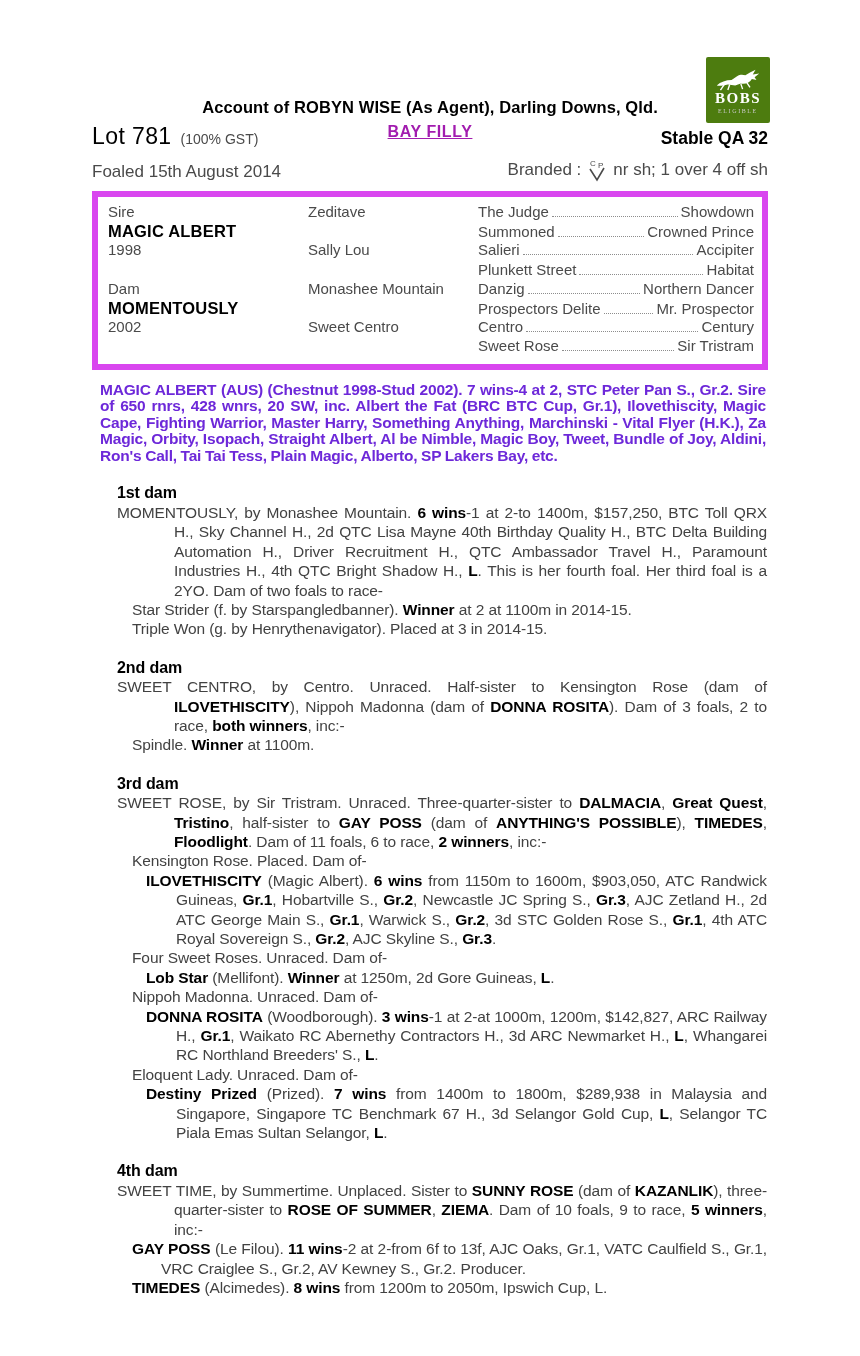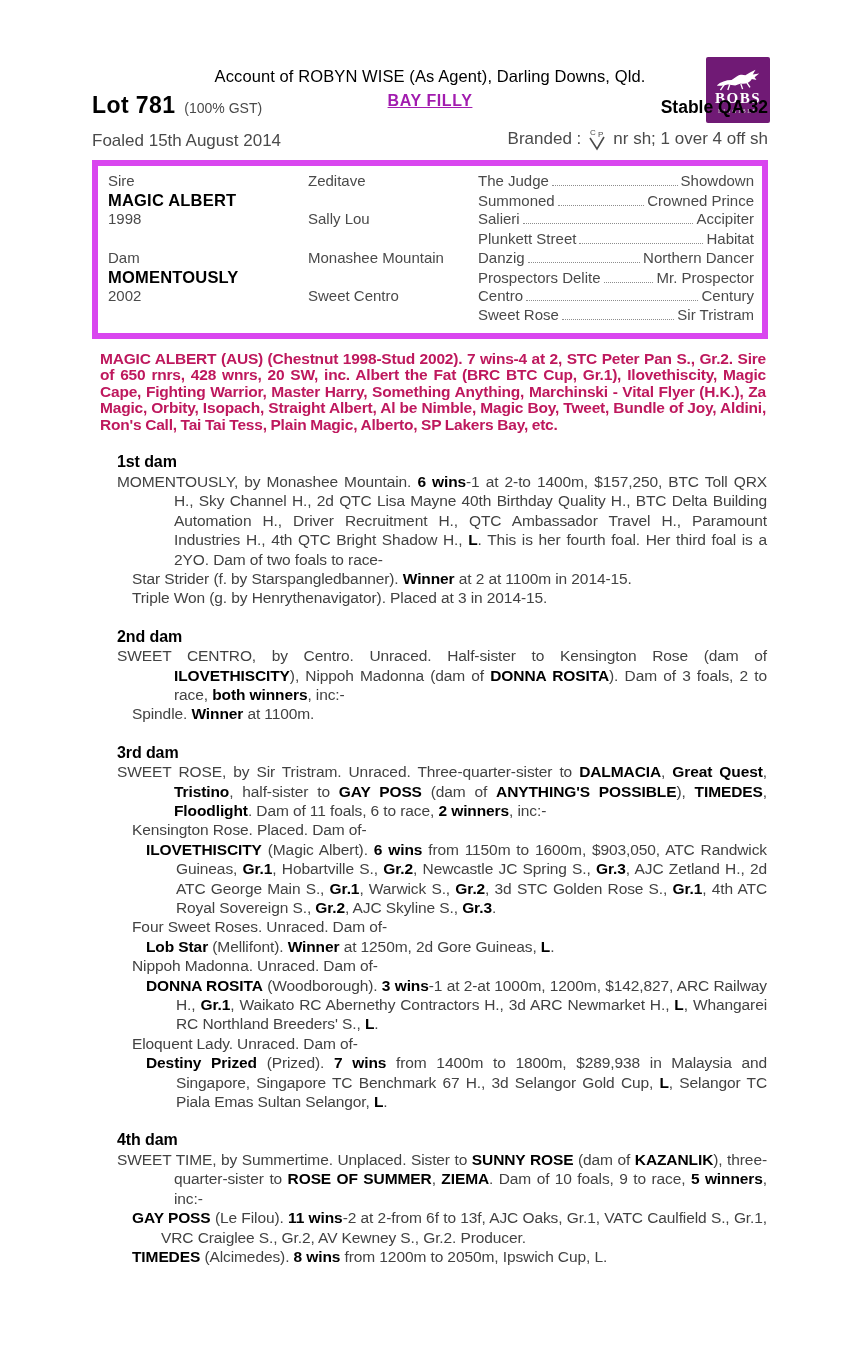--- a/index.html
+++ b/index.html
@@ -2,50 +2,50 @@
 <html><head>
 <meta charset="utf-8">
 <style>
   html,body{margin:0;padding:0;}
   body{
     width:860px;height:1356px;background:#ffffff;overflow:hidden;position:relative;
     font-family:"Liberation Sans","DejaVu Sans",sans-serif;color:#424242;
   }
   b{color:#000;font-weight:bold;}
   
-  .logo{position:absolute;top:57px;left:706px;width:64px;height:66px;background:#701a75;
+  .logo{position:absolute;top:57px;left:706px;width:64px;height:66px;background:#4d7c0f;
     border-radius:2px;display:flex;flex-direction:column;align-items:center;justify-content:center;}
   .logo-horse{margin-top:1px;}
   .logo-title{font-family:"Liberation Serif","DejaVu Serif",serif;color:#ffffff;font-weight:bold;
     font-size:15px;letter-spacing:1.5px;line-height:15px;}
   .logo-sub{font-family:"Liberation Serif","DejaVu Serif",serif;color:#c9c9c9;font-size:6px;
     letter-spacing:1.6px;margin-top:2px;}
   
   .content{position:absolute;left:92px;top:0;width:676px;}
-  .account{margin-top:67px;text-align:center;font-weight:normal;color:#000;font-size:16.5px;letter-spacing:.1px;}
+  .account{margin-top:98px;text-align:center;font-weight:bold;color:#000;font-size:16.5px;letter-spacing:.1px;}
   .lot-row{position:relative;margin-top:6px;display:flex;align-items:baseline;height:30px;}
-  .lot{font-size:23px;font-weight:bold;color:#000;letter-spacing:.4px;}
+  .lot{font-size:23px;font-weight:normal;color:#000;letter-spacing:.4px;}
   .gst{font-size:14px;margin-left:9px;color:#4a4a4a;}
   .title-center{position:absolute;left:50%;transform:translateX(-50%);font-size:16px;font-weight:bold;color:#a21caf;letter-spacing:.6px;text-decoration:underline;}
   .stable{margin-left:auto;font-size:17.5px;font-weight:bold;color:#000;}
   .foal-row{margin-top:5px;display:flex;justify-content:space-between;align-items:flex-end;font-size:17px;color:#4a4a4a;}
   .branded{display:flex;align-items:center;gap:5px;}
   .brand-svg{margin:0 1px;}
   
   .ped-table{margin-top:9px;border:6px solid #d946ef;padding:6px 8px 7px 10px;}
   .ped-row{display:flex;align-items:baseline;height:19.2px;font-size:15px;color:#4a4a4a;}
   .pc1{width:200px;flex:none;}
   .pc2{width:170px;flex:none;}
   .pc3{flex:1;display:flex;align-items:baseline;min-width:0;}
   .ped-name{font-size:16.5px;font-weight:bold;color:#000;letter-spacing:.2px;}
   .leader{flex:1;border-bottom:1.5px dotted #8d8d8d;margin:0 3px 3px 3px;min-width:8px;}
   
   .sire-summary{margin:12px 0 0 8px;width:666px;font-weight:bold;color:#000;font-size:15.5px;
     line-height:16.6px;text-align:justify;letter-spacing:-.2px;word-spacing:-.4px;}
-  .sire-summary b{color:#be185d;}
+  .sire-summary b{color:#6d28d9;}
   
   .dam-section{margin-left:25px;margin-top:19px;width:650px;font-size:15.5px;line-height:19.4px;letter-spacing:-.1px;}
   .dam-section h3{margin:0;font-size:16px;color:#000;line-height:19.4px;}
   .dam-section p{margin:0;text-align:justify;}
   .p-dam{padding-left:57px;text-indent:-57px;}
   .p-foal{padding-left:32px;text-indent:-17px;}
   .p-winner{padding-left:59px;text-indent:-30px;}
   .p-winner2{padding-left:44px;text-indent:-29px;}
 </style>
 </head>

